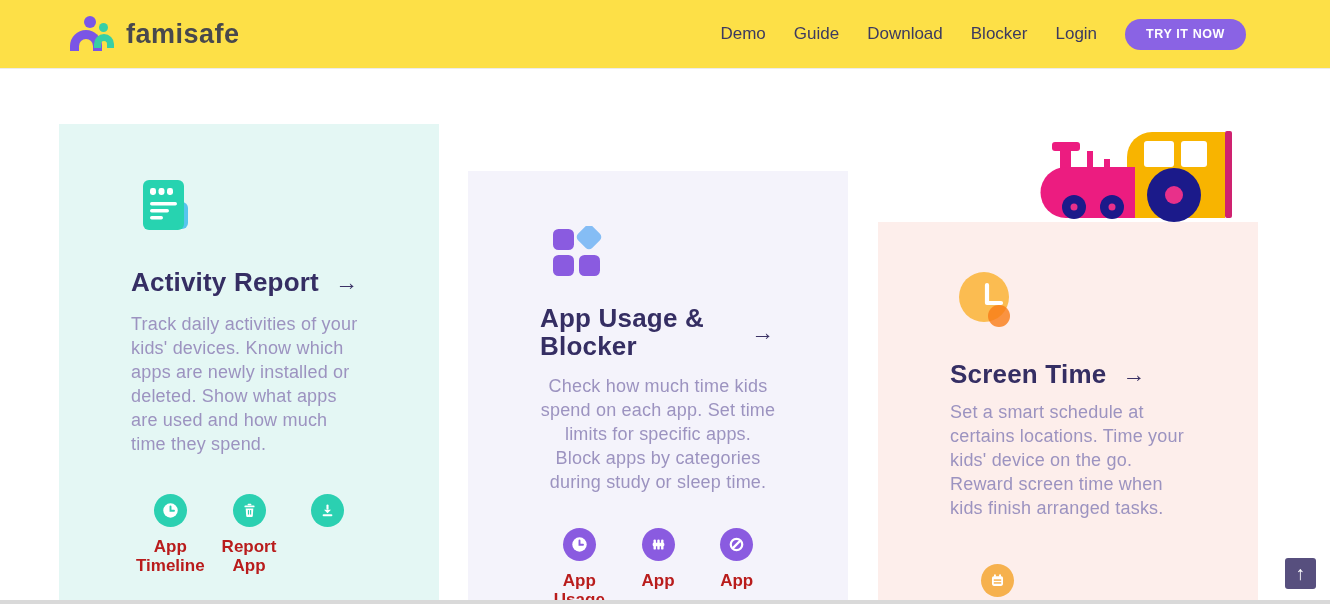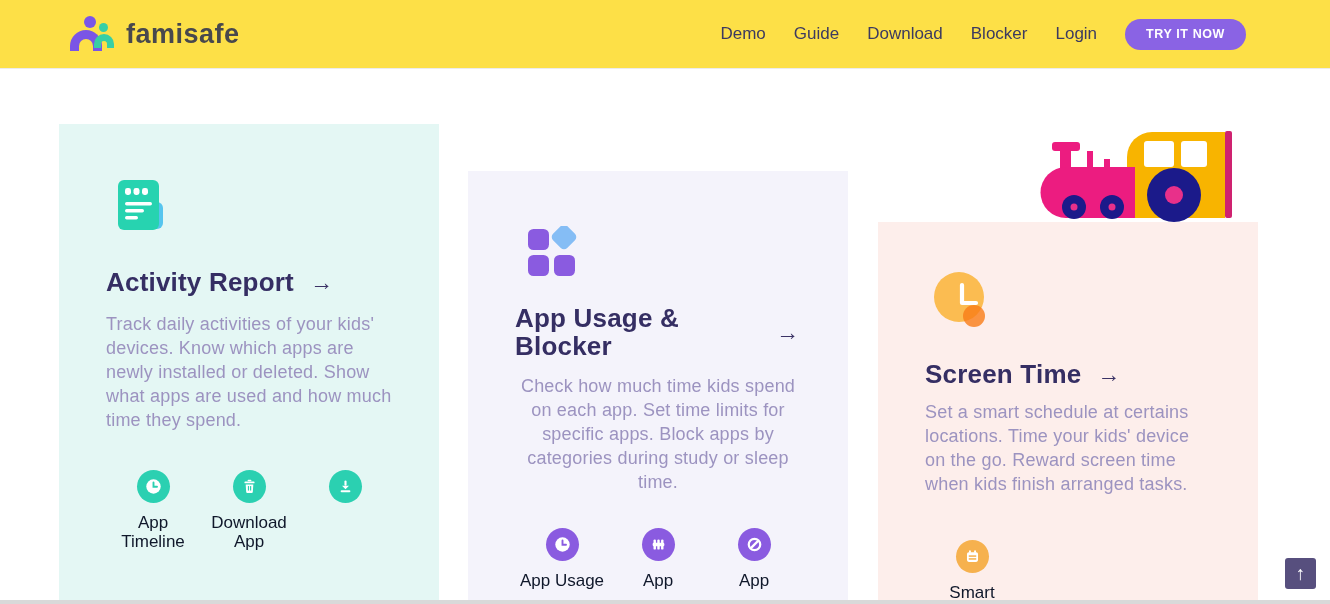--- a/index.html
+++ b/index.html
@@ -23,21 +23,21 @@
   .nav a { text-decoration:none; font-size:17px; color:#3c3a60; }
   .cta { background:#8a63e4; color:#fff; border:none; border-radius:16px; height:31px;
          padding:0 21px; font-size:12.5px; font-weight:bold; letter-spacing:.6px;
          font-family:"Liberation Sans", sans-serif; cursor:pointer; }
 
   
   .card { position:absolute; width:380px; z-index:1; }
   #card1 { left:59px;  top:124px; height:530px; background:#e4f7f4; }
   #card2 { left:468px; top:171px; height:483px; background:#f4f3fb; }
   #card3 { left:878px; top:222px; height:432px; background:#fdeeeb; }
-  .card-inner { padding:0 47px; }
+  .card-inner { padding:0 72px; }
   .card-icon { display:block; }
   #card1 .card-icon { margin:54px 0 0 12px; }
   #card2 .card-icon { margin:55px 0 0 12px; }
   #card3 .card-icon { margin:50px 0 0 7px; }
   .title-row { display:flex; align-items:center; }
   #card1 .title-row { margin-top:36px; }
   #card2 .title-row { margin-top:28px; }
   #card3 .title-row { margin-top:30px; }
   .card-title { font-size:26px; line-height:28px; font-weight:600; color:#352e63;
                 white-space:pre-line; letter-spacing:.2px; }
@@ -50,21 +50,21 @@
   .features { display:flex; justify-content:space-between; }
   #card1 .features { margin-top:38px; }
   #card2 .features { margin-top:34px; }
   #card3 .features { margin-top:44px;flex-direction:column; }
   .feature { width:94px; display:flex; flex-direction:column; align-items:center; }
   .fcircle { width:33px; height:33px; border-radius:50%; display:flex; align-items:center;
              justify-content:center; }
   .teal   .fcircle { background:#2bd0b1; color:#2bd0b1; }
   .purple .fcircle { background:#8a5be0; color:#8a5be0; }
   .orange .fcircle { background:#f6b14e; color:#f6b14e; }
-  .flabel { margin-top:10px; font-size:17px; line-height:19px; color:#0f172a; text-align:center; }
+  .flabel { margin-top:10px; font-size:17px; line-height:19px; color:#b91c1c; text-align:center;font-weight:bold; }
 
   
   .train { position:absolute; left:1038px; top:129px; z-index:5; }
   .scroll-top { position:absolute; right:14px; bottom:15px; width:31px; height:31px;
                 background:#574f7e; border:none; border-radius:3px; color:#fff; font-size:19px;
                 display:flex; align-items:center; justify-content:center; cursor:pointer; z-index:20; }
   .bottom-line { position:absolute; left:0; bottom:0; width:1330px; height:4px;
                  background:#d9d9d9; z-index:15; }
 </style>
 </head>
@@ -138,21 +138,21 @@
       <div class="feature">
         <span class="fcircle">
           <svg width="17" height="17" viewBox="0 0 16 16">
               <rect x="3.2" y="3.3" width="9.6" height="1.7" rx=".85" fill="#fff"></rect>
               <rect x="6.2" y="1.7" width="3.6" height="1.4" rx=".7" fill="#fff"></rect>
               <path d="M4.4 6.2h7.2l-.5 7a1 1 0 0 1-1 .9H5.9a1 1 0 0 1-1-.9Z" fill="#fff"></path>
               <rect x="6.5" y="7.6" width="1.1" height="4.2" fill="currentColor"></rect>
               <rect x="8.5" y="7.6" width="1.1" height="4.2" fill="currentColor"></rect>
             </svg>
         </span>
-        <span class="flabel">Download App</span>
+        <span class="flabel">Report App</span>
       </div>
       <div class="feature">
         <span class="fcircle">
           <svg width="17" height="17" viewBox="0 0 16 16" fill="#fff">
               <rect x="7" y="2.4" width="2" height="5" rx="1"></rect>
               <path d="M8 10.6 4.7 7.2h6.6Z"></path>
               <rect x="3.4" y="11.6" width="9.2" height="1.9" rx=".95"></rect>
             </svg>
         </span>
       </div>

